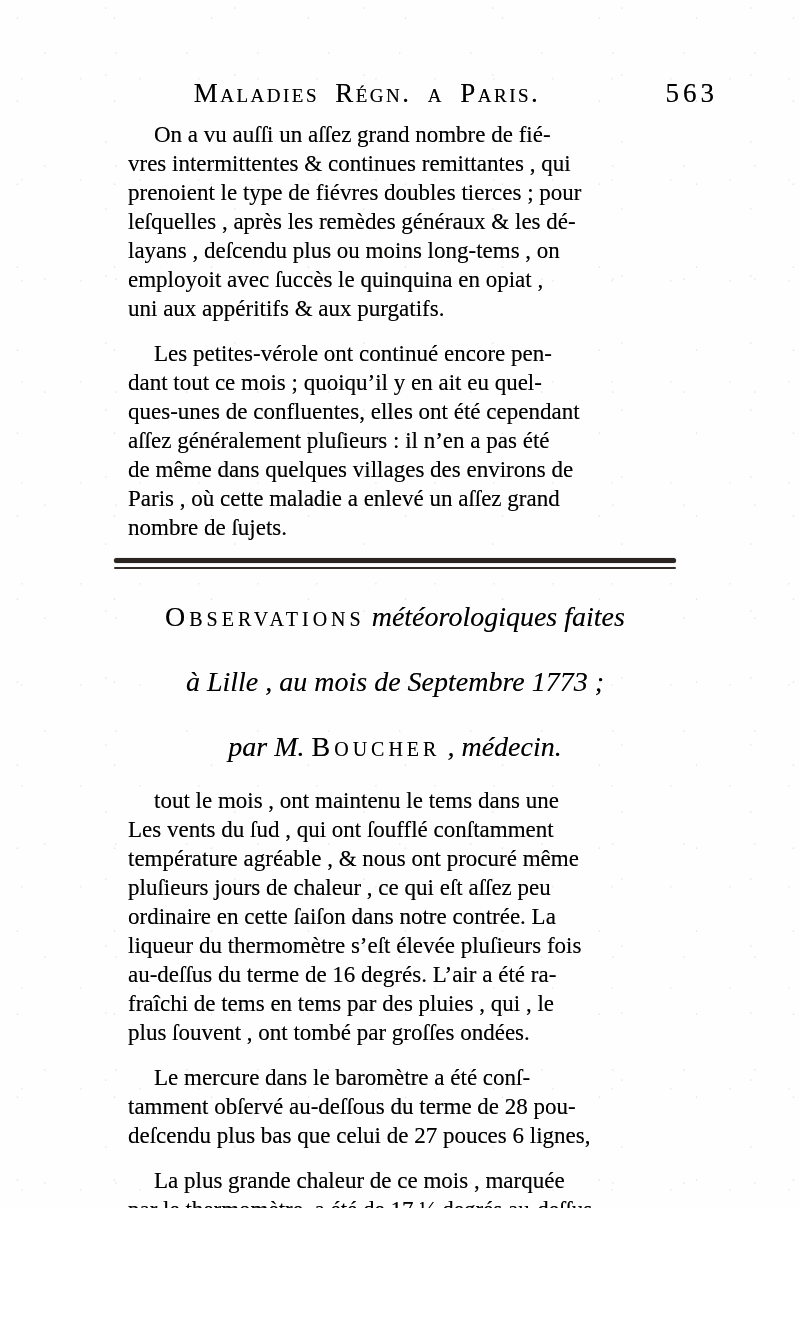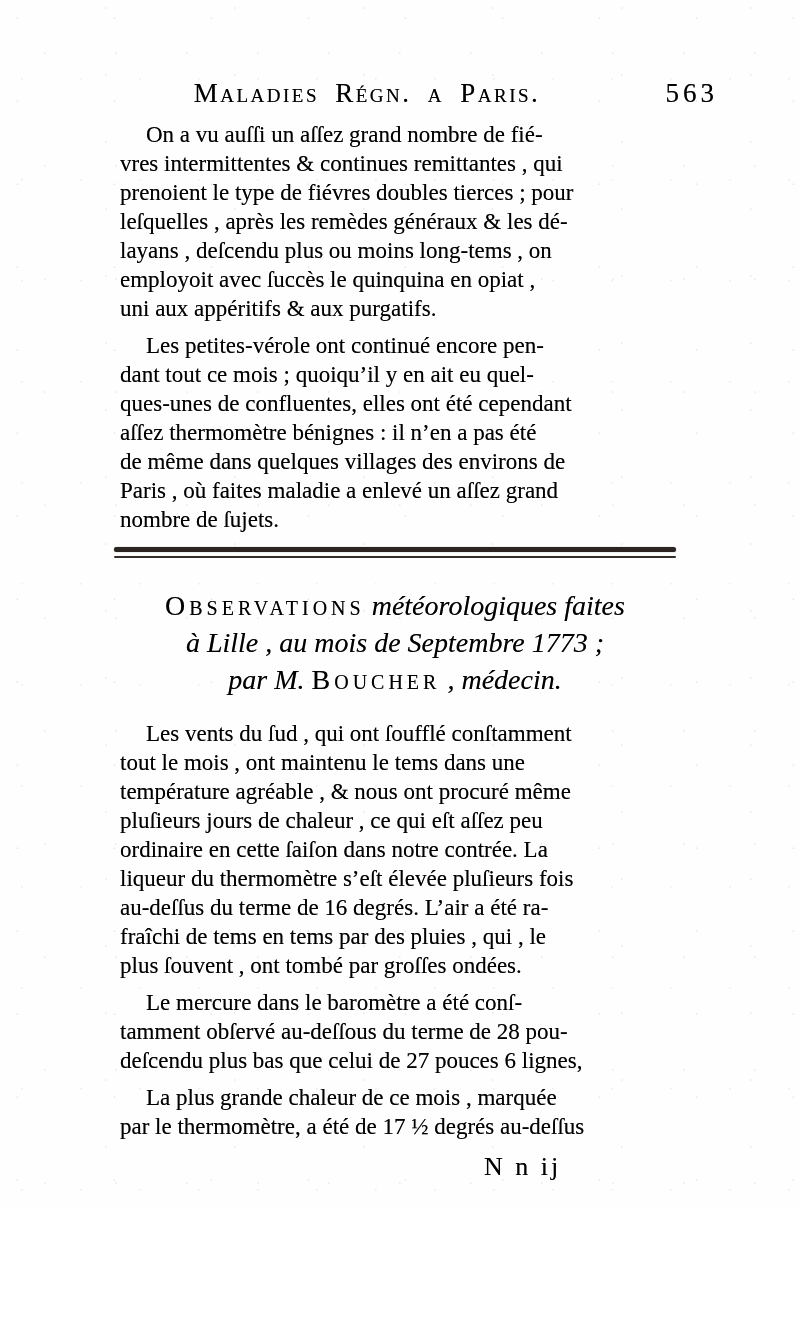--- a/index.html
+++ b/index.html
@@ -42,21 +42,21 @@
     text-align:center;
     padding-right:56px;
     text-shadow:0 0 .5px rgba(20,15,10,.55);
   }
   .rh-page{
     position:absolute;right:-40px;top:0;
     letter-spacing:4px;
     font-variant:normal;
   }
   
-  .para{margin:8px;}
+  .para{margin:16px;}
   .line{
     height:29px;
     line-height:29px;
     font-size:23px;
     text-align:justify;
     overflow:hidden;
     white-space:nowrap;
     text-shadow:0 0 .5px rgba(20,15,10,.5);
   }
   .line::after{content:"";display:inline-block;width:100%;height:0;}
@@ -67,21 +67,21 @@
   
   .rule{margin-top:13px;padding:0 2px;}
   .rule-thick{
     height:5px;background:#2b2421;border-radius:3px;
     box-shadow:0 0 1px rgba(0,0,0,.6);
   }
   .rule-thin{height:2px;background:#332c28;margin-top:4px;border-radius:1px;}
   
   .heading{margin-top:29px;text-align:center;}
   .h-line{height:37px;line-height:37px;font-size:28px;overflow:hidden;
-    text-shadow:0 0 .5px rgba(20,15,10,.5);}
+    text-shadow:0 0 .5px rgba(20,15,10,.5);margin-top:28px;}
   .it{font-style:italic;}
   .sc{font-variant:small-caps;letter-spacing:4px;font-style:normal;}
   .p3{margin-top:21px;}
   
   .signature{
     height:36px;line-height:36px;
     font-size:26px;letter-spacing:3px;
     padding-left:372px;
     text-shadow:0 0 .5px rgba(20,15,10,.5);
   }
@@ -106,23 +106,23 @@
         <div class="line">leſquelles , après les remèdes généraux &amp; les dé-</div>
         <div class="line">layans , deſcendu plus ou moins long-tems , on</div>
         <div class="line">employoit avec ſuccès le quinquina en opiat ,</div>
         <div class="line pl">uni aux appéritifs &amp; aux purgatifs.</div>
       </div>
 
     <div class="para">
         <div class="line">Les petites-vérole ont continué encore pen-</div>
         <div class="line">dant tout ce mois ; quoiqu’il y en ait eu quel-</div>
         <div class="line">ques-unes de confluentes, elles ont été cependant</div>
-        <div class="line">aſſez thermomètre bénignes : il n’en a pas été</div>
+        <div class="line">aſſez généralement pluſieurs : il n’en a pas été</div>
         <div class="line">de même dans quelques villages des environs de</div>
-        <div class="line">Paris , où faites maladie a enlevé un aſſez grand</div>
+        <div class="line">Paris , où cette maladie a enlevé un aſſez grand</div>
         <div class="line pl">nombre de ſujets.</div>
       </div>
 
     <div class="rule">
       <div class="rule-thick"></div>
       <div class="rule-thin"></div>
     </div>
 
     <div class="heading">
       <div class="h-line">
@@ -131,22 +131,22 @@
       </div>
       <div class="h-line it">à Lille , au mois de Septembre 1773 ;</div>
       <div class="h-line">
         <span class="it">par M.</span>
         <span class="sc">Boucher</span>
         <span class="it">, médecin.</span>
       </div>
     </div>
 
     <div class="para p3">
+        <div class="line">tout le mois , ont maintenu le tems dans une</div>
         <div class="line">Les vents du ſud , qui ont ſoufflé conſtamment</div>
-        <div class="line">tout le mois , ont maintenu le tems dans une</div>
         <div class="line">température agréable , &amp; nous ont procuré même</div>
         <div class="line">pluſieurs jours de chaleur , ce qui eſt aſſez peu</div>
         <div class="line">ordinaire en cette ſaiſon dans notre contrée. La</div>
         <div class="line">liqueur du thermomètre s’eſt élevée pluſieurs fois</div>
         <div class="line">au-deſſus du terme de 16 degrés. L’air a été ra-</div>
         <div class="line">fraîchi de tems en tems par des pluies , qui , le</div>
         <div class="line pl">plus ſouvent , ont tombé par groſſes ondées.</div>
       </div>
 
     <div class="para">

